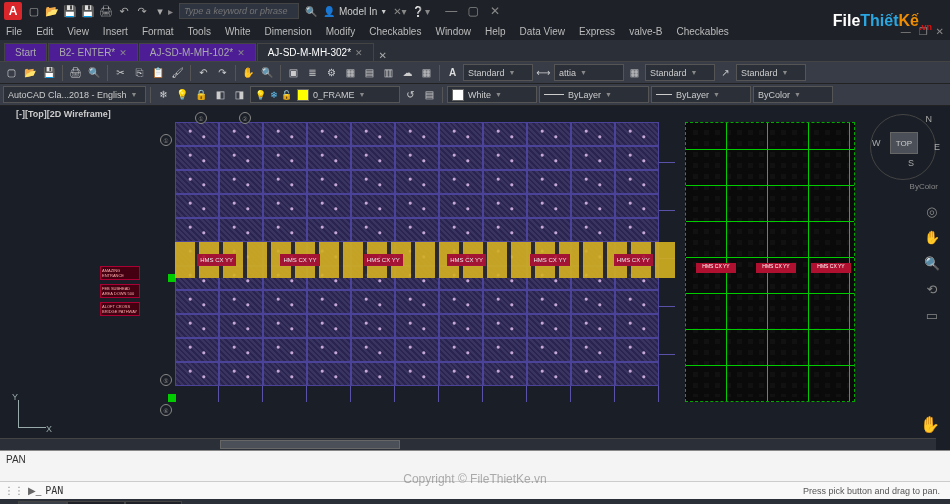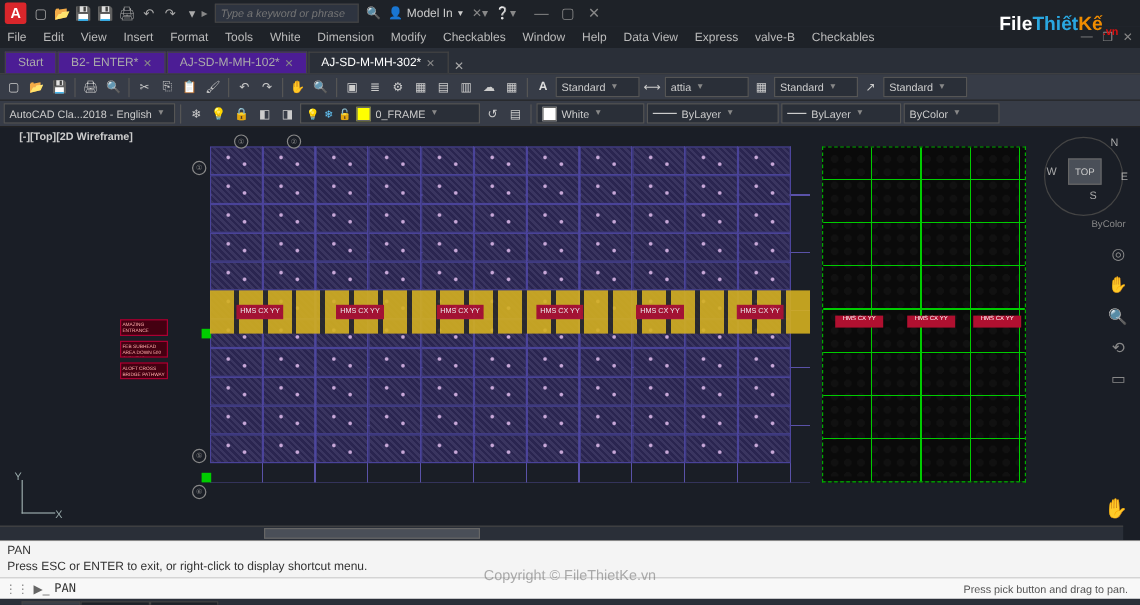--- a/index.html
+++ b/index.html
@@ -497,21 +497,20 @@
   <div class="pan-hand">✋</div>
 
   <div style="position:absolute;left:0;right:14px;bottom:0;height:12px;background:#2a2f38;border-top:1px solid #444">
     <div style="position:absolute;left:220px;width:180px;top:1px;bottom:1px;background:#4a4f58;border:1px solid #666"></div>
   </div>
 </div>
 
 <div class="cmdwrap">
   <div class="cmd-history">
     <div>PAN</div>
-    <div>Press ESC or ENTER to exit, or right-click to display shortcut menu.</div>
   </div>
   <div class="cmd-input-row">
     <span style="color:#888">⋮⋮</span>
     <span class="cmd-chevron">▶_</span>
     <span class="cmd-text">PAN</span>
     <span class="cmd-right">Press pick button and drag to pan.</span>
   </div>
 </div>
 
 <div class="layouttabs">

